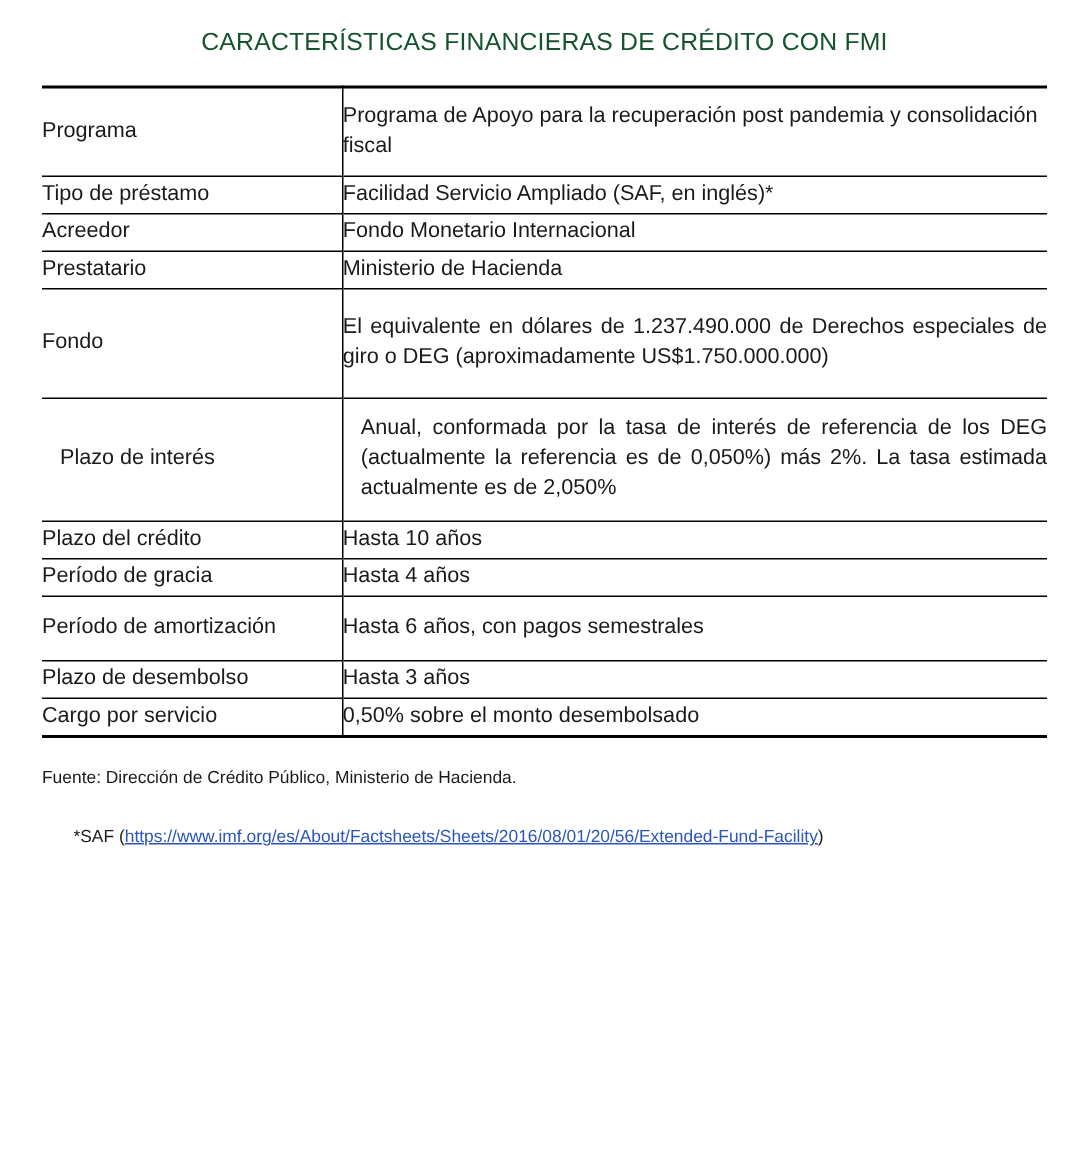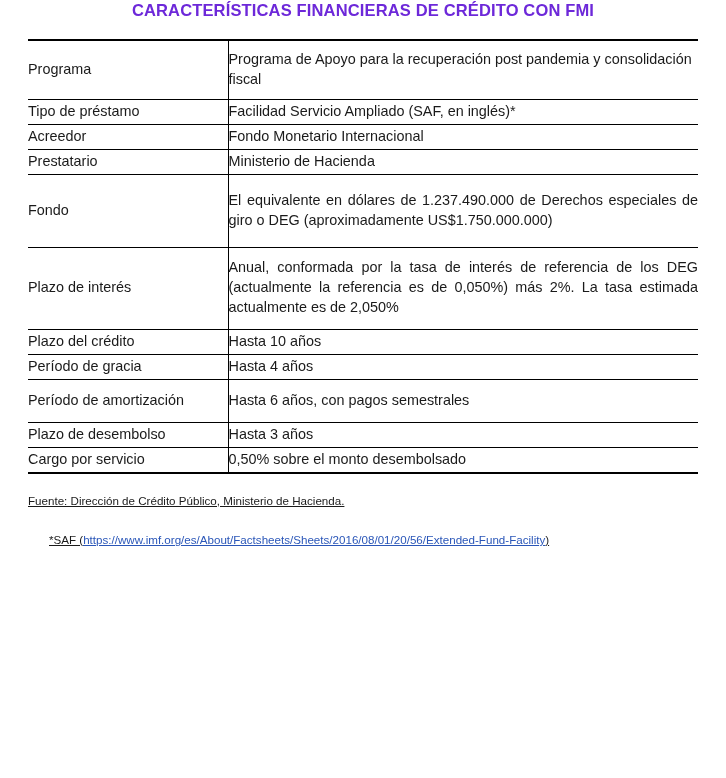--- a/index.html
+++ b/index.html
@@ -19,24 +19,24 @@
     position: relative;
     width: 726px;
     height: 778px;
     box-sizing: border-box;
   }
 
   
   .doc-title {
     text-align: center;
     font-size: 16.5px;
-    font-weight: 700;
+    font-weight: 400;
     letter-spacing: 0.15px;
-    color: #6d28d9;
-    padding-top: 1px;
+    color: #14532d;
+    padding-top: 19px;
     padding-bottom: 0;
     margin: 0 0 0 0;
     line-height: 1.2;
   }
 
   
   .table-wrap {
     margin: 18px 28px 0 28px;
     width: 670px;
   }
@@ -68,35 +68,34 @@
     border-right: 1.4px solid #000;
   }
   td.cell-value {
     padding: 7px 8px 7px 11px;
     vertical-align: top;
   }
   
   tr[data-h="72"] td { height: 58px; }
   tr[data-h="38"] td { height: 24px; }
   tr[data-h="86"] td { height: 72px; }
-  tr[data-h="95"] td { height: 81px; }
+  tr[data-h="95"] td { height: 81px; padding-left: 12px; }
   tr[data-h="56"] td { height: 42px; }
 
   .justified { text-align: justify; text-justify: inter-word; margin-top: 44px; }
 
   
   .notes {
     margin: 0 28px;
     padding-top: 14px;
   }
   .note-line {
     font-size: 11.6px;
     color: #1a1a1a;
     line-height: 1.5;
-    text-decoration: underline;
   }
   .note-source { margin-top: 4px; }
   .note-saf { margin-top: 22px; margin-left: 21px; }
   .note-link {
     color: #2a56b8;
     text-decoration: underline;
   }
 </style>
 </head>
 <body>

